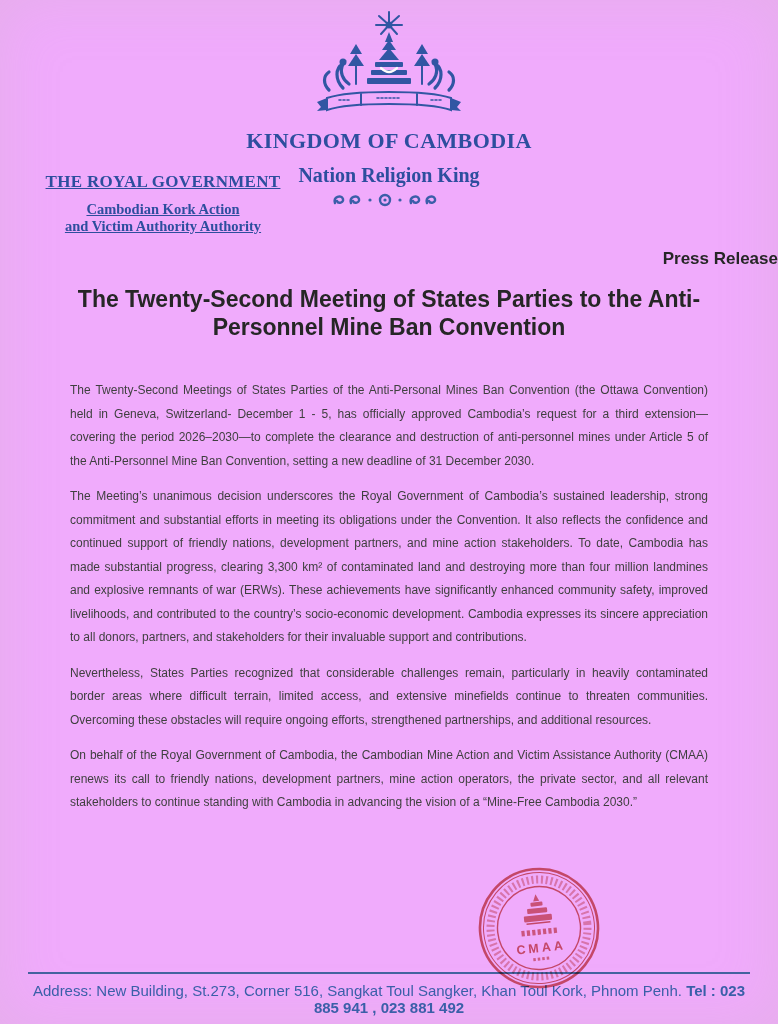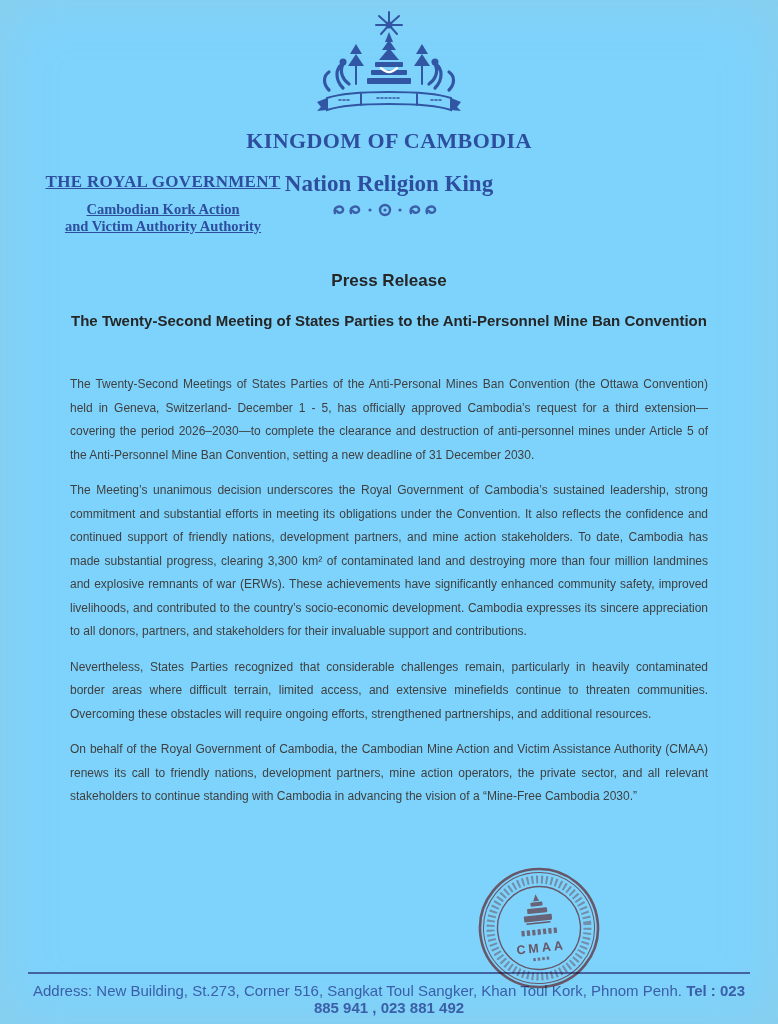--- a/index.html
+++ b/index.html
@@ -1,51 +1,51 @@
 <!DOCTYPE html>
 <html><head>
 <meta charset="utf-8">
 <style>
   html,body{margin:0;padding:0;background:#e8e6e1;}
   .page{
     position:relative;
     width:778px;height:1024px;
     margin:0 auto;
-    background:#7dd3fc;
+    background:#f0abfc;
     box-shadow:inset 0 0 60px rgba(190,185,172,.22);
     overflow:hidden;
     font-family:"Liberation Sans",sans-serif;
     color:#3f3f3f;
   }
   .center-col{text-align:center;padding-top:10px;}
   .emblem{display:block;margin:0 auto;}
   .kingdom-title{
     font-family:"Liberation Serif",serif;
     font-weight:700;font-size:22px;letter-spacing:.4px;
     color:#2d4e9e;margin-top:6px;
   }
   .motto{
     font-family:"Liberation Serif",serif;
-    font-weight:700;font-size:23px;color:#2d4e9e;margin-top:17px;
+    font-weight:700;font-size:20px;color:#2d4e9e;margin-top:10px;
   }
   .ornament{display:block;margin:4px auto 0;}
   .org-block{
     position:absolute;left:38px;top:172px;width:250px;
     text-align:center;color:#2d4e9e;
     font-family:"Liberation Serif",serif;font-weight:700;text-decoration:underline;
   }
   .org-line1{font-size:17px;letter-spacing:.3px;}
   .org-line2{font-size:14.5px;margin-top:9px;line-height:17px;}
   .org-line3{font-size:14.5px;line-height:17px;}
   .press-label{
     font-weight:700;font-size:17px;color:#262626;
-    text-align:center;margin-top:54px;
+    text-align:right;margin-top:42px;
   }
   .headline{
-    font-weight:700;font-size:15px;line-height:28px;color:#262626;
+    font-weight:700;font-size:23px;line-height:28px;color:#262626;
     text-align:center;margin:16px auto 0;width:700px;
   }
   .body-text{
     margin:38px 70px 5px;
     font-size:12px;line-height:23.5px;
     text-align:justify;
   }
   .body-text p{margin:0 0 12px;}
   .stamp{
     position:absolute;left:472px;top:860px;

